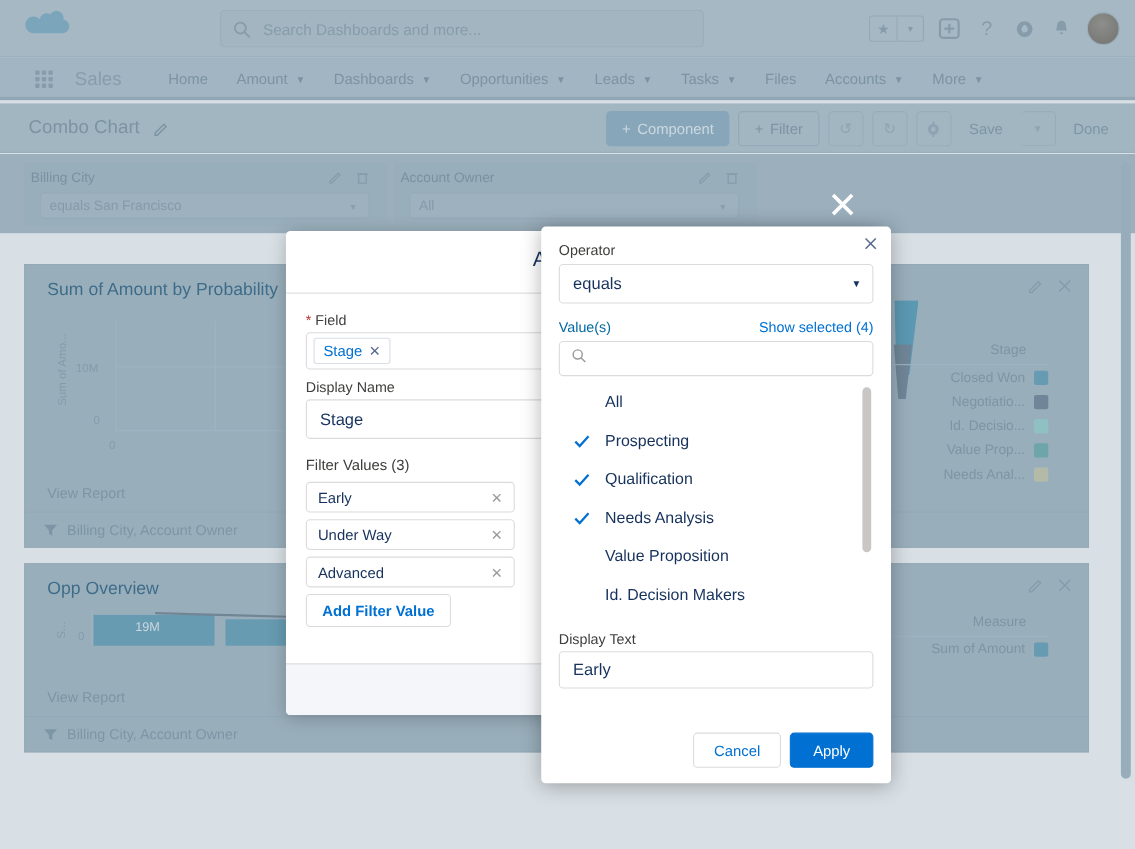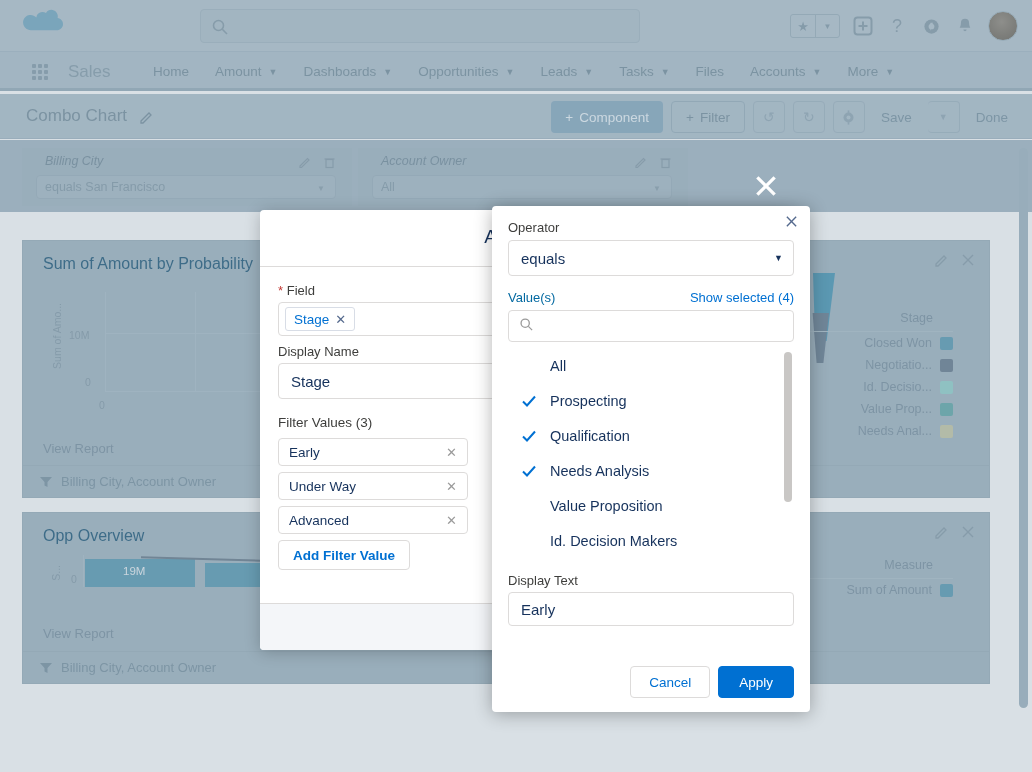--- a/index.html
+++ b/index.html
@@ -74,21 +74,21 @@
   .btn-icon-sq {
     border: 1px solid #97aebb; color: #8aa2b0; border-radius: 4px; width: 32px; height: 32px;
     display: flex; align-items: center; justify-content: center; font-size: 14px;
   }
   .btn-text { color: #6f8b9b; font-size: 13.5px; padding: 0 8px; height: 32px; display:flex; align-items:center; }
   .btn-caret-sq { border-left: 0; }
 
   
   .fstrip { position: absolute; left: 0; top: 140px; width: 1032px; height: 72px; background: #9fb3c0; }
   .fcard { position: absolute; top: 8px; height: 58px; background: #9cb1be; }
-  .fcard .flabel { position: absolute; left: 23px; top: 6px; font-size: 12.5px; color: #6a8494; font-style: italic; }
+  .fcard .flabel { position: absolute; left: 6px; top: 6px; font-size: 12.5px; color: #6a8494; }
   .fcard .fedit { position: absolute; top: 7px; width: 13px; height: 13px; color: #7e95a3; }
   .fcard .fselect {
     position: absolute; left: 14px; top: 27px; height: 24px;
     border: 1px solid #94aab7; border-radius: 4px; background: #a2b6c2;
     display: flex; align-items: center; padding: 0 8px; font-size: 12.5px; color: #7b93a2;
   }
   .fcard .fcaret { position: absolute; right: 10px; top: 8px; font-size: 8px; color: #8299a7; }
 
   
   .dcard { position: absolute; background: #9cb1be; border: 1px solid #94a9b6; }
@@ -229,20 +229,21 @@
         </svg>
       </div>
 
       <div class="searchbox">
         <span class="search-icon">
           <svg viewBox="0 0 18 18">
               <circle cx="7.5" cy="7.5" r="5" fill="none" stroke="#7e95a3" stroke-width="1.6"></circle>
               <line x1="11.3" y1="11.3" x2="16" y2="16" stroke="#7e95a3" stroke-width="1.6"></line>
             </svg>
         </span>
+        <span class="search-ph">Search Dashboards and more...</span>
       </div>
 
       <div class="hdr-icons">
         <div class="fav-group">
           <span class="fav-star">★</span>
           <span class="fav-caret">▼</span>
         </div>
         <span class="hicon">
           <svg viewBox="0 0 20 20" width="20" height="20">
               <rect x="1.5" y="1.5" width="17" height="17" rx="3" fill="none" stroke="#7e95a3" stroke-width="2"></rect>

